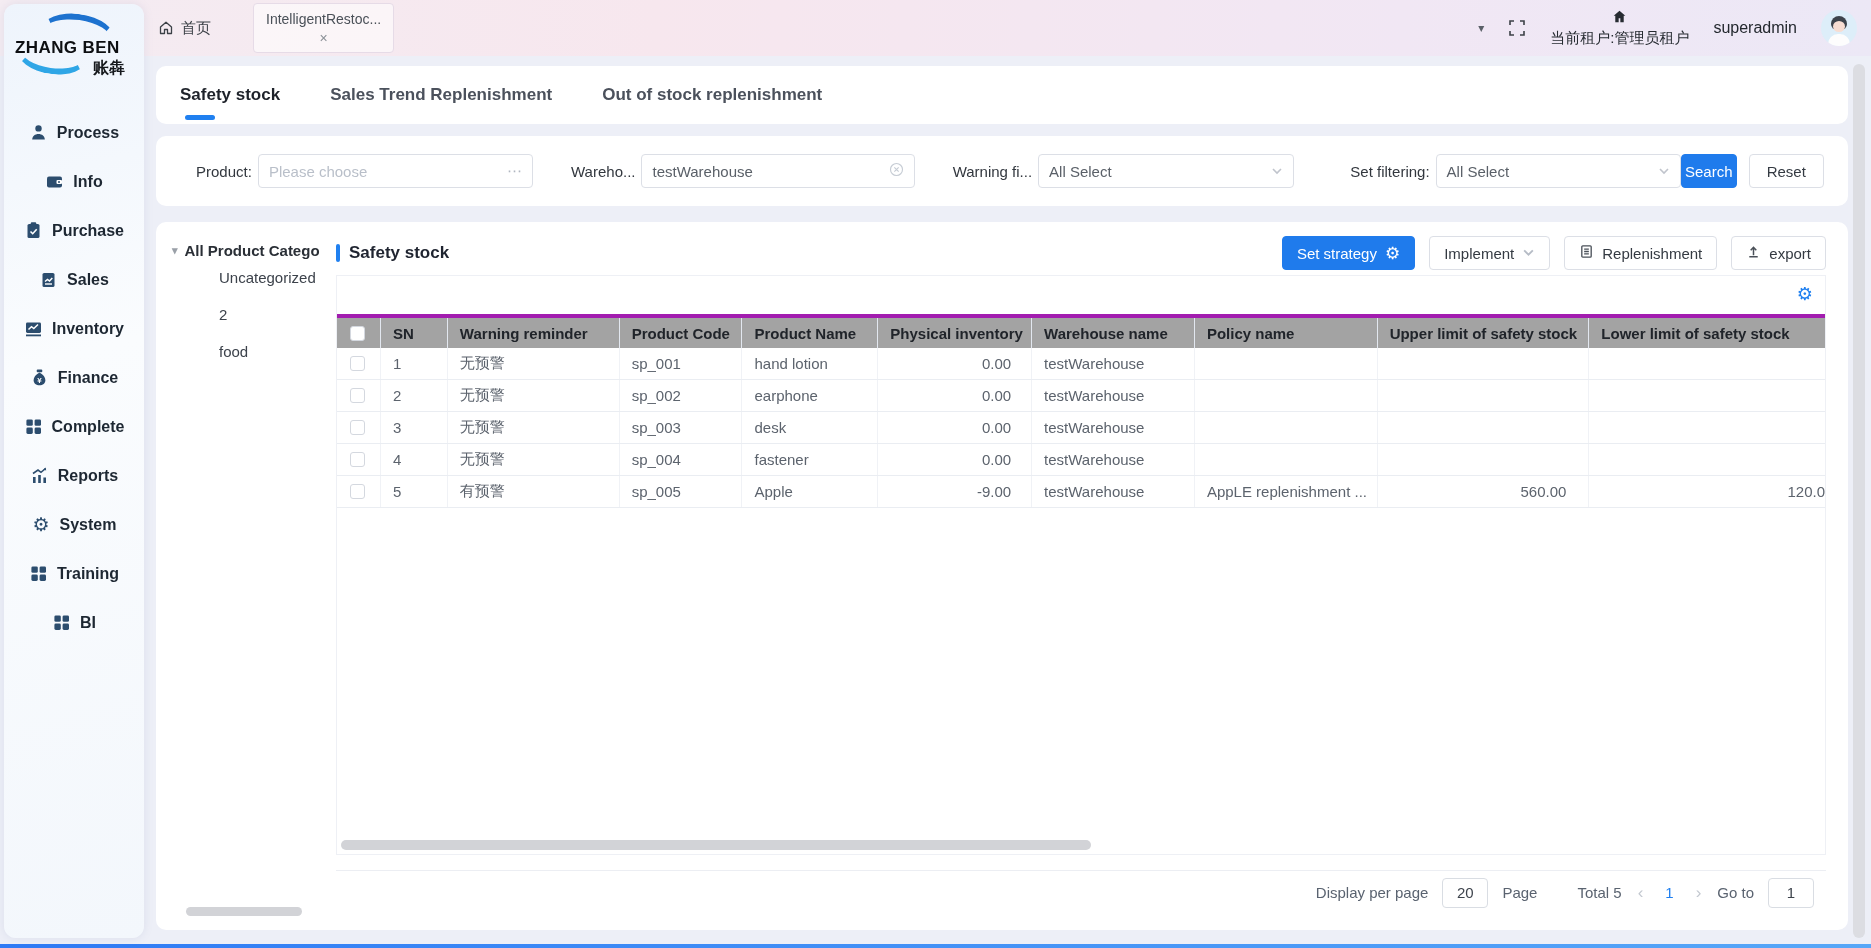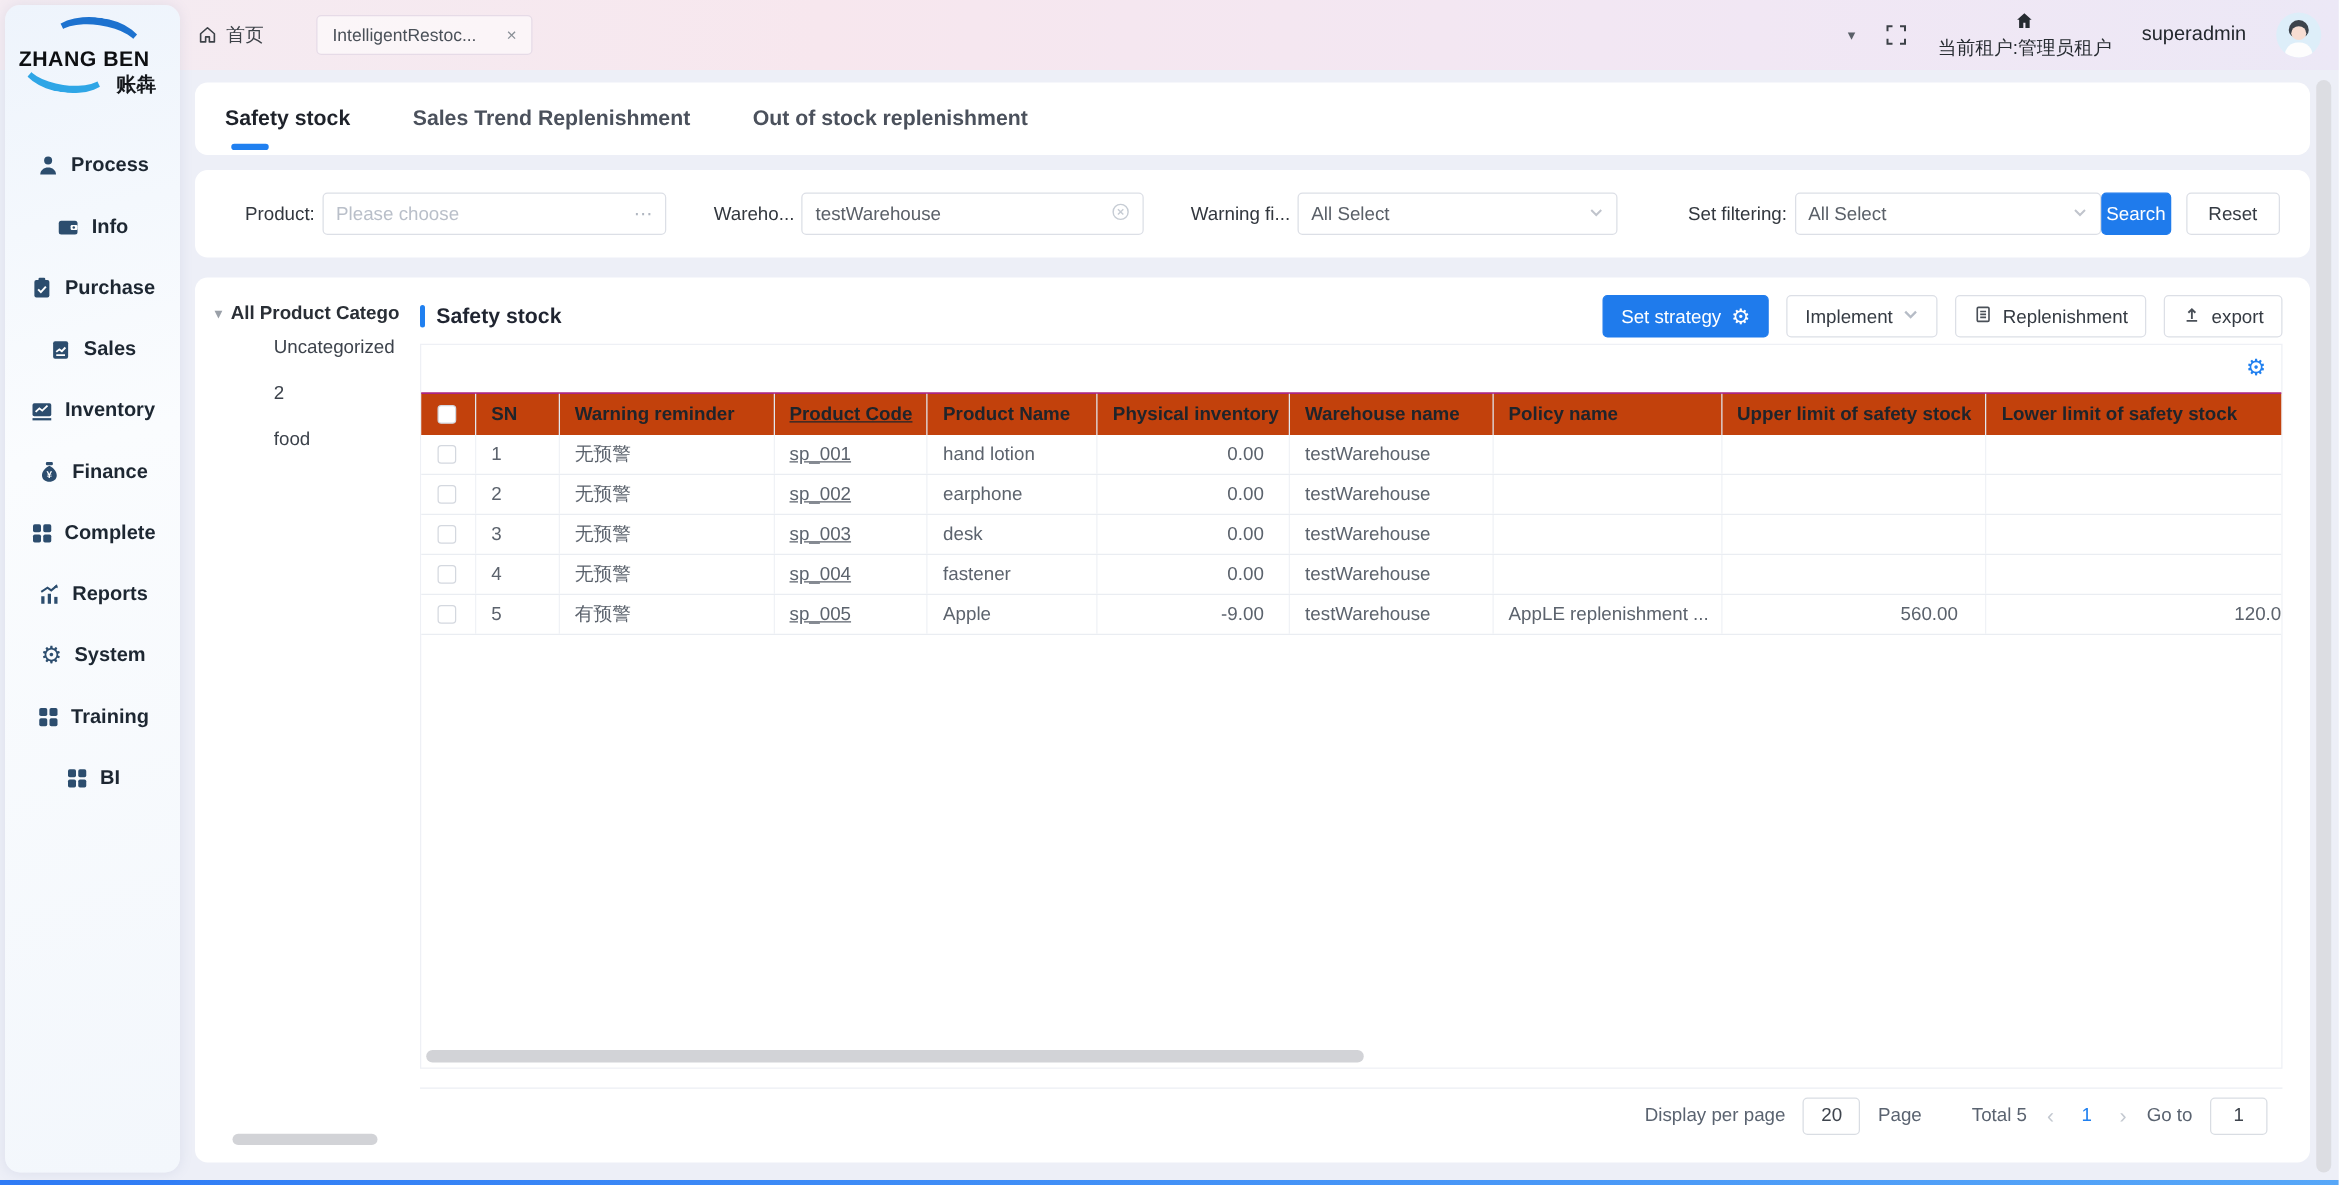--- a/index.html
+++ b/index.html
@@ -12,23 +12,23 @@
     color:#23282e;
   }
   
   .topbar {
     position:absolute; left:0; top:0; right:0; height:56px;
     background:linear-gradient(90deg,#f4ecf2 0%,#f7e7ee 35%,#f1e7f4 75%,#ece8f6 100%);
   }
   .topbar-inner { position:absolute; left:158px; right:14px; top:0; height:56px; display:flex; align-items:center; }
   .home-item { display:flex; align-items:center; gap:7px; font-size:15px; color:#3c4147; cursor:pointer; }
   .route-tab {
-    margin-left:42px; display:flex; align-items:center; gap:24px;
+    margin-left:42px; display:flex; align-items:center; gap:4px;
     padding:7px 12px; font-size:14px; color:#4a5058;
-    background:rgba(255,255,255,.55); border:1px solid #e6dbe7; border-radius:4px; cursor:pointer;
+    background:rgba(255,255,255,.55); border:1px solid #e6dbe7; border-radius:4px; cursor:pointer;flex-direction:column;
   }
   .route-tab .close { color:#8a9097; font-size:14px; line-height:1; }
   .topbar-right { margin-left:auto; display:flex; align-items:center; gap:24px; }
   .caret-down { font-size:12px; color:#5a6068; }
   .tenant { display:flex; align-items:center; gap:5px; font-size:15px; color:#262b31;flex-direction:column; }
   .username { font-size:16px; color:#23282e; }
   .avatar { width:36px; height:36px; border-radius:50%; background:#ddeef9; position:relative; overflow:hidden; }
   .avatar .head { position:absolute; left:10px; top:6px; width:16px; height:14px; border-radius:8px 8px 6px 6px; background:#3c434b; }
   .avatar .face { position:absolute; left:12px; top:11px; width:12px; height:11px; border-radius:50%; background:#f7ddd2; }
   .avatar .body { position:absolute; left:7px; top:24px; width:22px; height:14px; border-radius:10px 10px 0 0; background:#fdfdfd; }
@@ -90,32 +90,32 @@
   .gear-glyph { font-size:17px; line-height:1; }
   .hb { padding:0 14px; gap:8px; font-size:15px; }
   .hb svg { width:15px; height:15px; }
   .doc-icon svg { stroke:#4a5058; fill:none; stroke-width:1.4; }
   .export-icon svg { stroke:#4a5058; fill:none; stroke-width:1.6; }
   .impl-chev svg { width:13px; height:13px; stroke:#b6bcc6; fill:none; stroke-width:1.7; }
   
   .table-wrap { position:absolute; left:180px; top:53px; right:22px; bottom:75px; border:1px solid #eef0f5; }
   .table-toolbar { height:38px; position:relative; }
   .tbl-gear { position:absolute; right:12px; top:9px; font-size:18px; color:#2080f0; line-height:1; cursor:pointer; }
-  .thead { display:flex; height:34px; background:#c2410c; border-top:1px solid #a21caf; }
+  .thead { display:flex; height:34px; background:#a3a3a3; border-top:4px solid #a21caf; }
   .th { display:flex; align-items:center; font-size:15px; font-weight:700; color:#20242a; border-right:1px solid #e2e7ef; padding-left:12px; overflow:hidden; white-space:nowrap; }
   .th:last-child { border-right:none; }
   .th.num, .td.num { justify-content:flex-end; padding-right:20px; padding-left:0; }
   .tr { display:flex; height:32px; border-bottom:1px solid #eaedf2; background:#fff; }
   .td { display:flex; align-items:center; font-size:15px; color:#5c636d; border-right:1px solid #f0f2f6; padding-left:12px; overflow:hidden; white-space:nowrap; }
   .td:last-child { border-right:none; }
   .cb { width:15px; height:15px; border:1px solid #d4d8df; border-radius:3px; background:#fff; margin-left:13px; cursor:pointer; }
   .c0 { width:44px; padding-left:0; }
   .c1 { width:67px; }
   .c2 { width:172px; }
-  .c3 { width:123px;text-decoration:underline; }
+  .c3 { width:123px; }
   .c4 { width:136px; }
   .c5 { width:154px; }
   .c6 { width:163px; }
   .c7 { width:183px; }
   .c8 { width:212px; }
   .c8.num, .c9.num { padding-right:22px; }
   .c9 { width:236px; }
   .c9.num { padding-right:0; }
   .h-scrollbar { position:absolute; left:4px; bottom:4px; width:750px; height:10px; border-radius:5px; background:#d2d3d7; cursor:pointer; }
   

